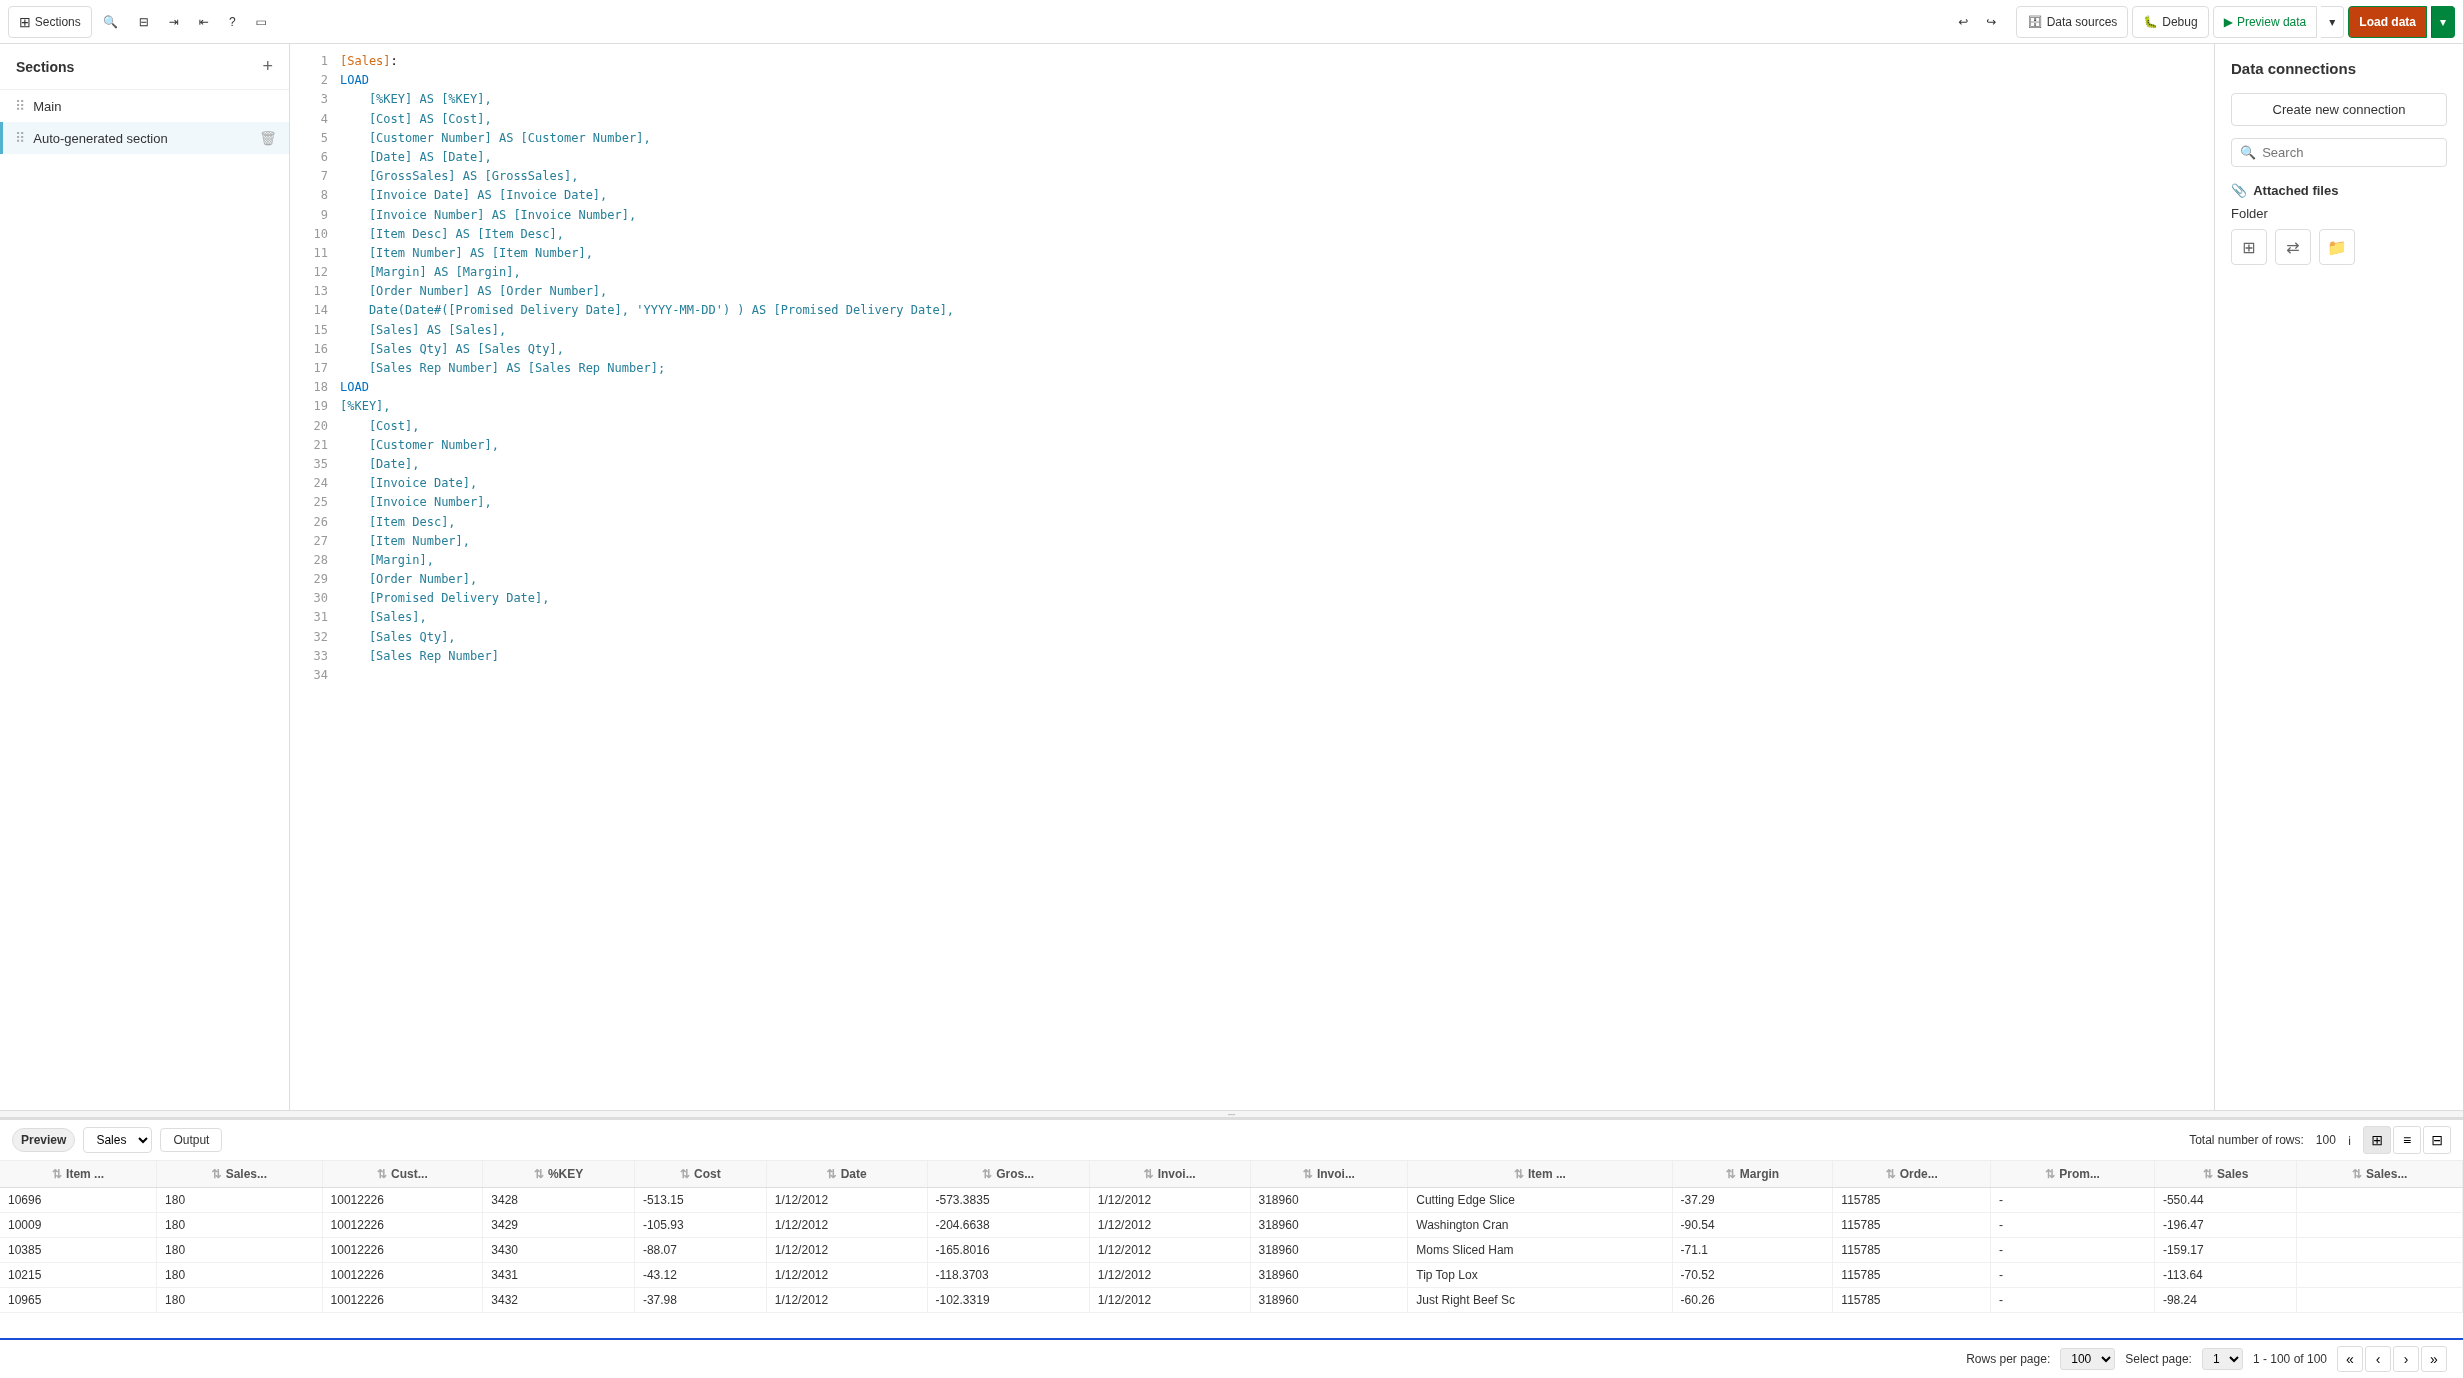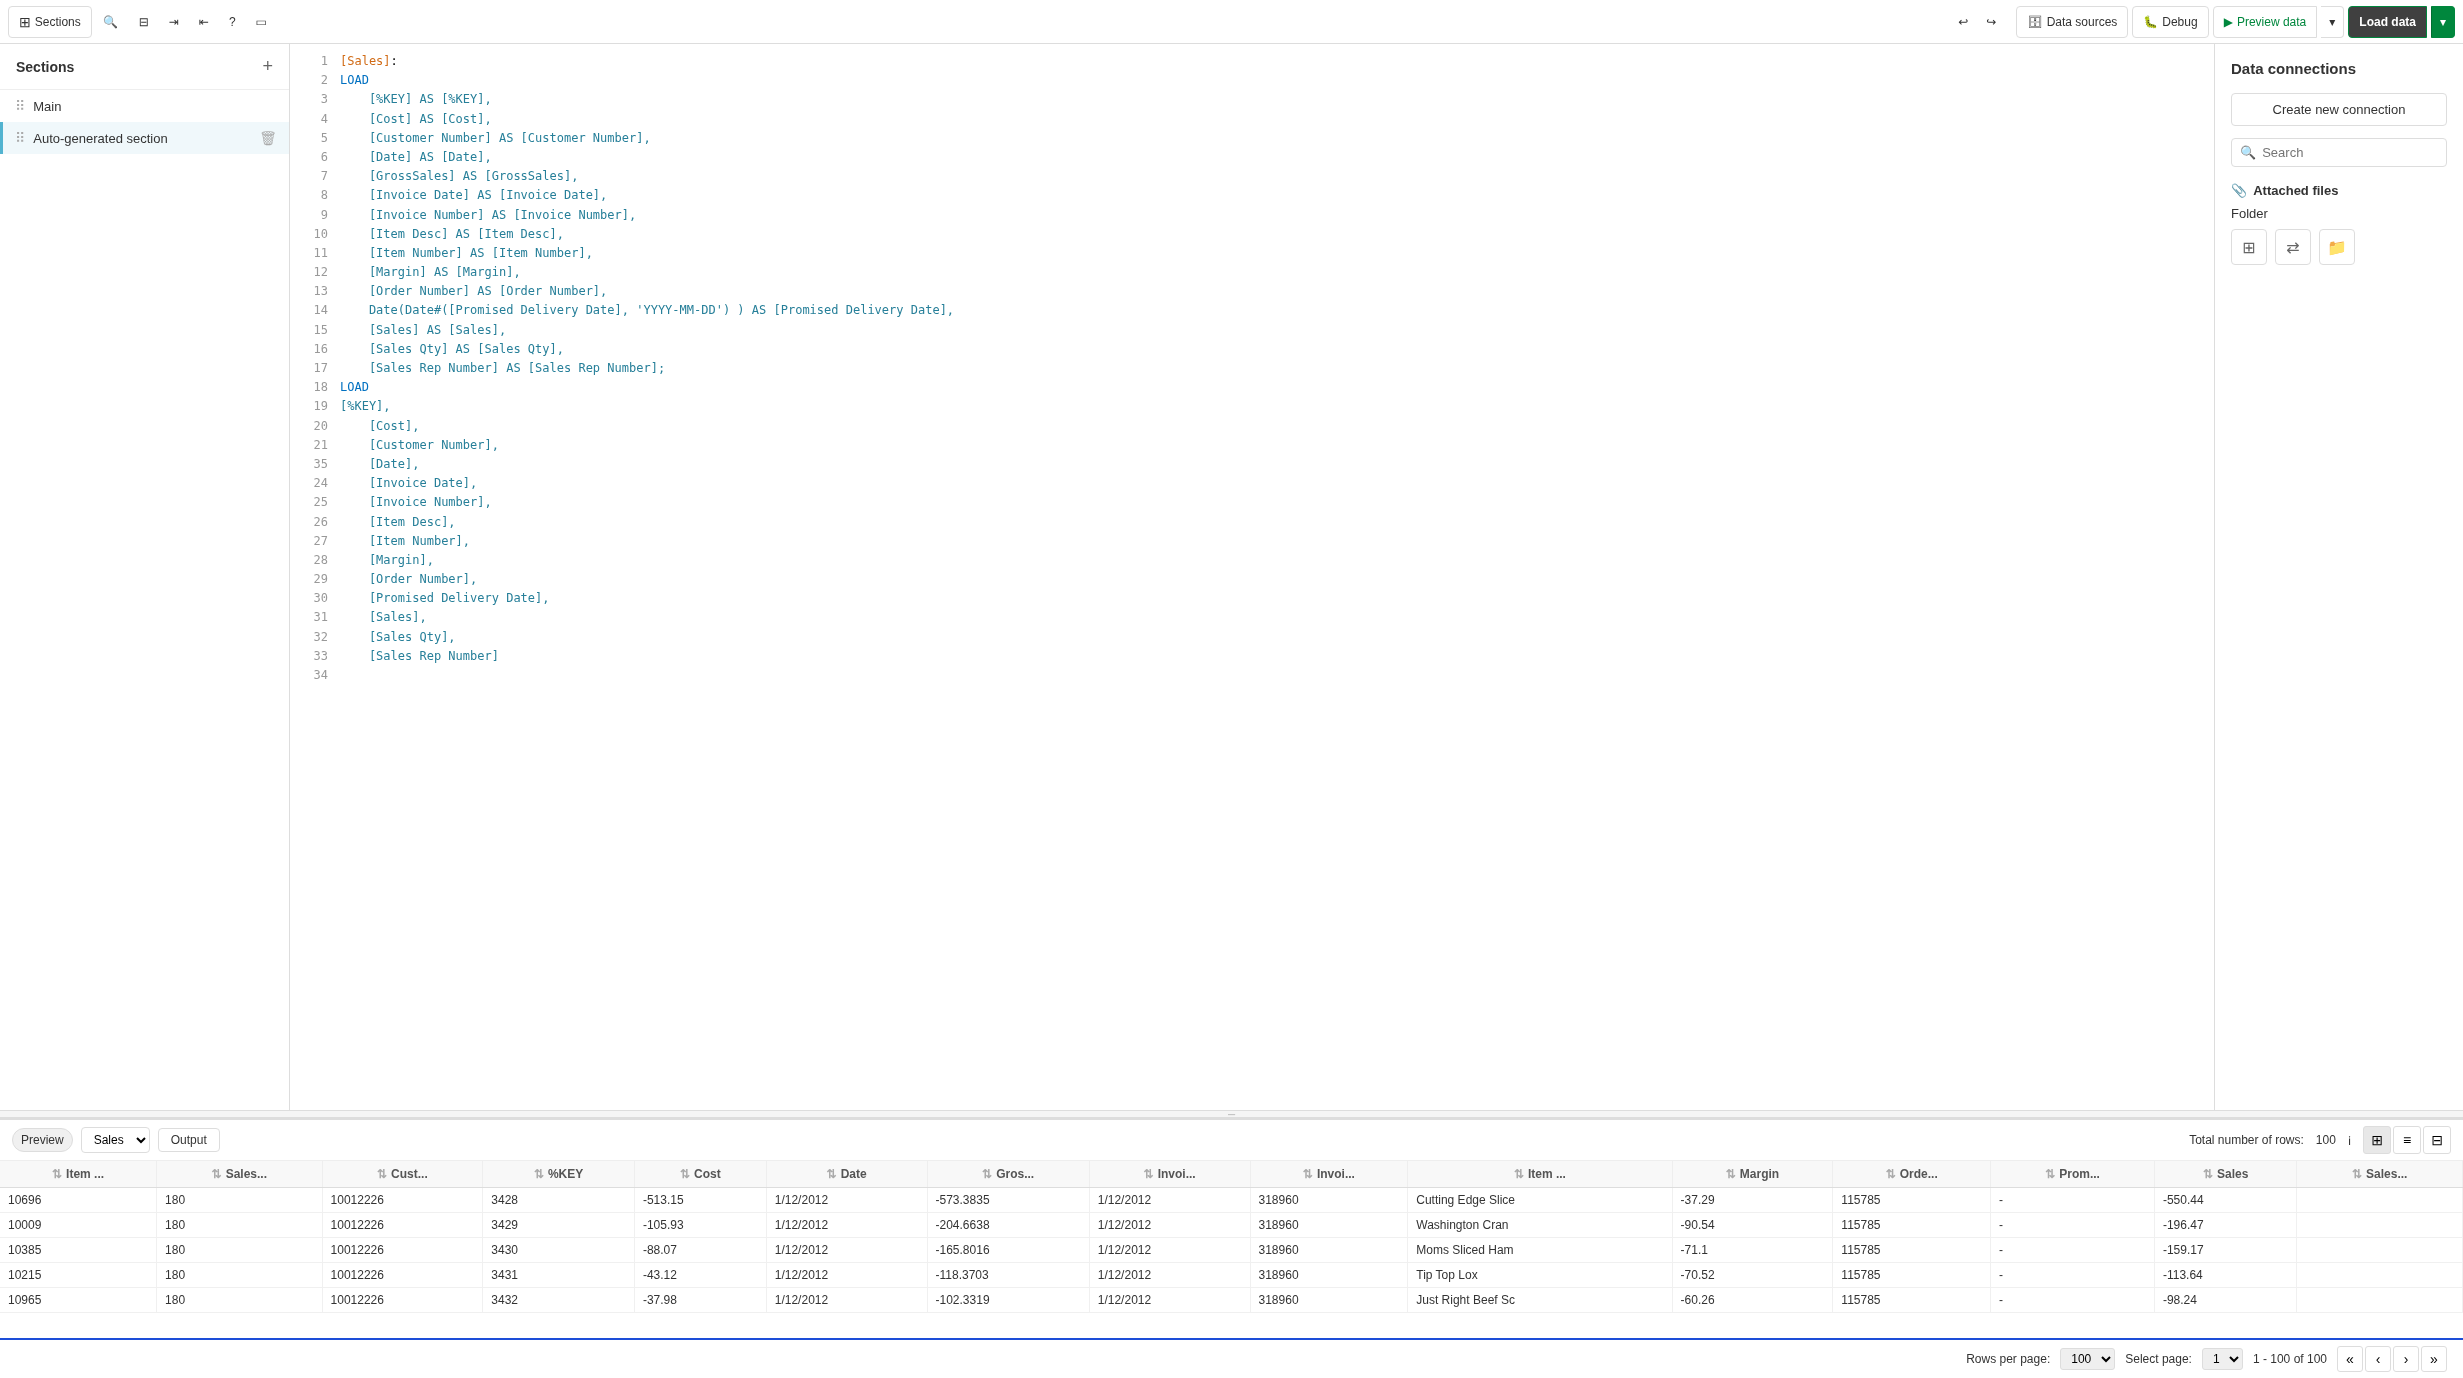--- a/index.html
+++ b/index.html
@@ -10,21 +10,21 @@
       display: flex; align-items: center; background: #fff; border-bottom: 1px solid #ddd;
       height: 44px; padding: 0 8px; gap: 4px; flex-shrink: 0;
     }
     .toolbar-btn {
       display: flex; align-items: center; gap: 4px; padding: 4px 10px;
       border: 1px solid #ddd; border-radius: 4px; background: #fff; cursor: pointer;
       font-size: 12px; color: #333; height: 32px;
     }
     .toolbar-btn.sections-btn { background: #fff; font-weight: 500; }
     .toolbar-btn.icon-only { padding: 4px 8px; border: none; background: transparent; }
-    .toolbar-btn.load-btn { background: #404040; color: #fff; border-color: #00873d; font-weight: 600; border-radius: 4px 0 0 4px; }
+    .toolbar-btn.load-btn { background: #c2410c; color: #fff; border-color: #00873d; font-weight: 600; border-radius: 4px 0 0 4px; }
     .toolbar-btn.load-arrow { background: #00873d; color: #fff; border-color: #00873d; border-left: 1px solid #006f31; border-radius: 0 4px 4px 0; padding: 4px 8px; }
     .toolbar-btn.preview-btn { background: #fff; border: 1px solid #ddd; color: #00873d; font-weight: 500; border-radius: 4px 0 0 4px; }
     .toolbar-btn.preview-arrow { background: #fff; border: 1px solid #ddd; border-left: none; border-radius: 0 4px 4px 0; padding: 4px 8px; color: #333; }
     .toolbar-btn.debug-btn { background: #fff; border: 1px solid #ddd; color: #333; }
     .toolbar-spacer { flex: 1; }
     .undo-redo { display: flex; align-items: center; gap: 2px; margin-right: 8px; }
 
     
     .main-layout {
       display: flex; flex: 1; overflow: hidden;
@@ -99,21 +99,21 @@
     .bottom-area {
       height: 260px; border-top: 2px solid #ddd; background: #fff;
       display: flex; flex-direction: column; flex-shrink: 0;
     }
     .bottom-toolbar {
       display: flex; align-items: center; padding: 6px 12px; border-bottom: 1px solid #eee;
       gap: 8px; background: #fff;
     }
     .preview-tab-btn {
       padding: 4px 8px; border: 1px solid #ddd; border-radius: 12px;
-      background: #fff; cursor: pointer; font-size: 12px; color: #333;
+      background: #fff; cursor: pointer; font-size: 12px; color: #333; font-weight: bold;
     }
     .preview-tab-btn.active { background: #f0f0f0; }
     .output-tab-btn {
       padding: 4px 12px; border: 1px solid #ddd; border-radius: 4px;
       background: #fff; cursor: pointer; font-size: 12px; color: #333;
     }
     .sales-select {
       padding: 4px 8px; border: 1px solid #ddd; border-radius: 4px;
       background: #fff; font-size: 12px; cursor: pointer;
     }

